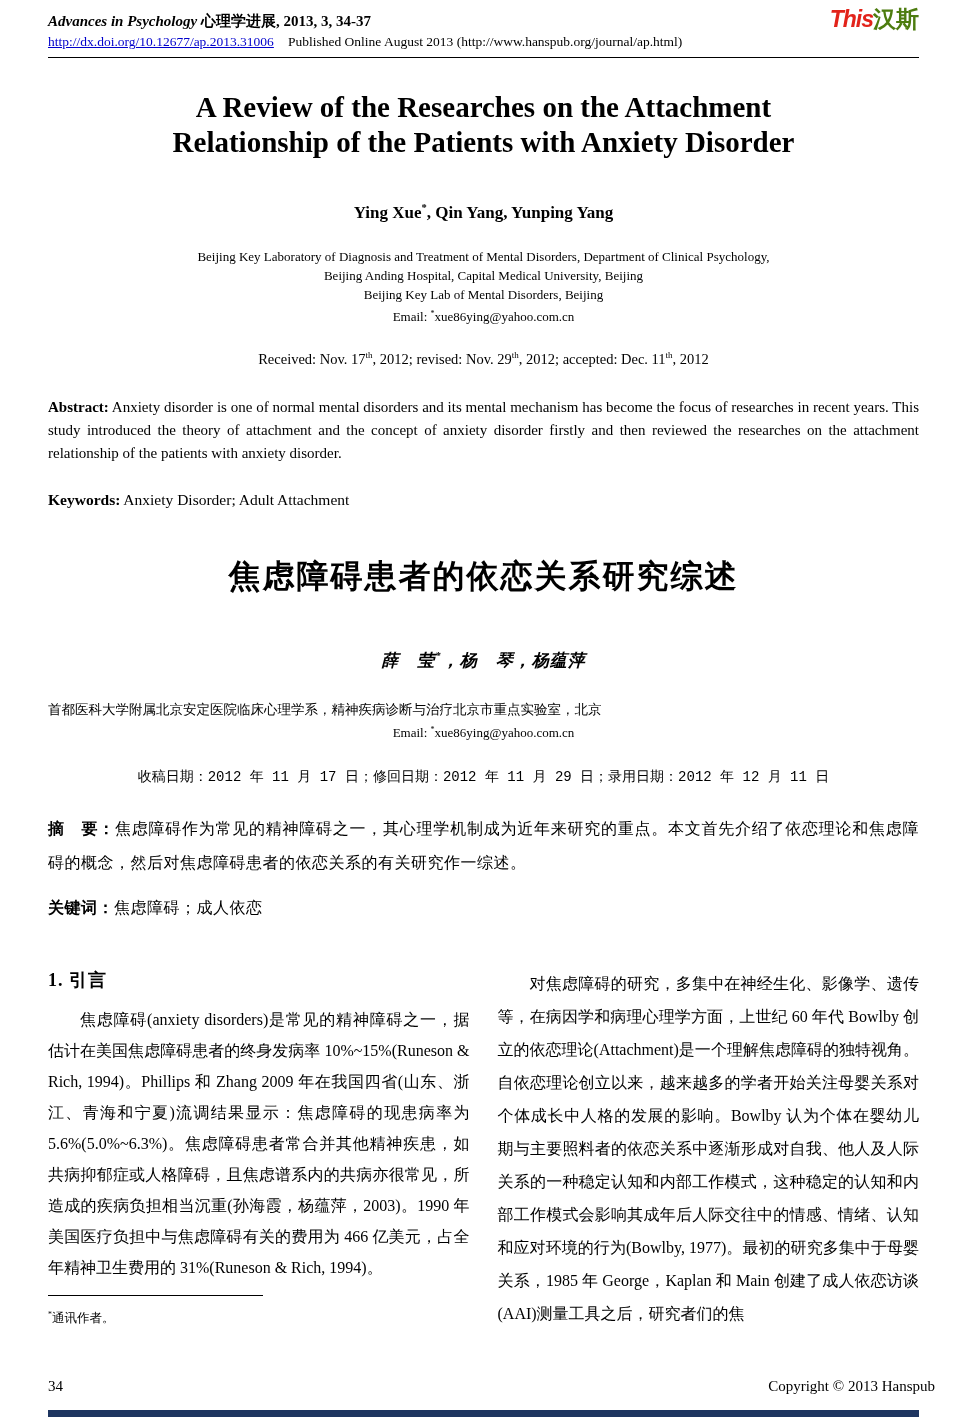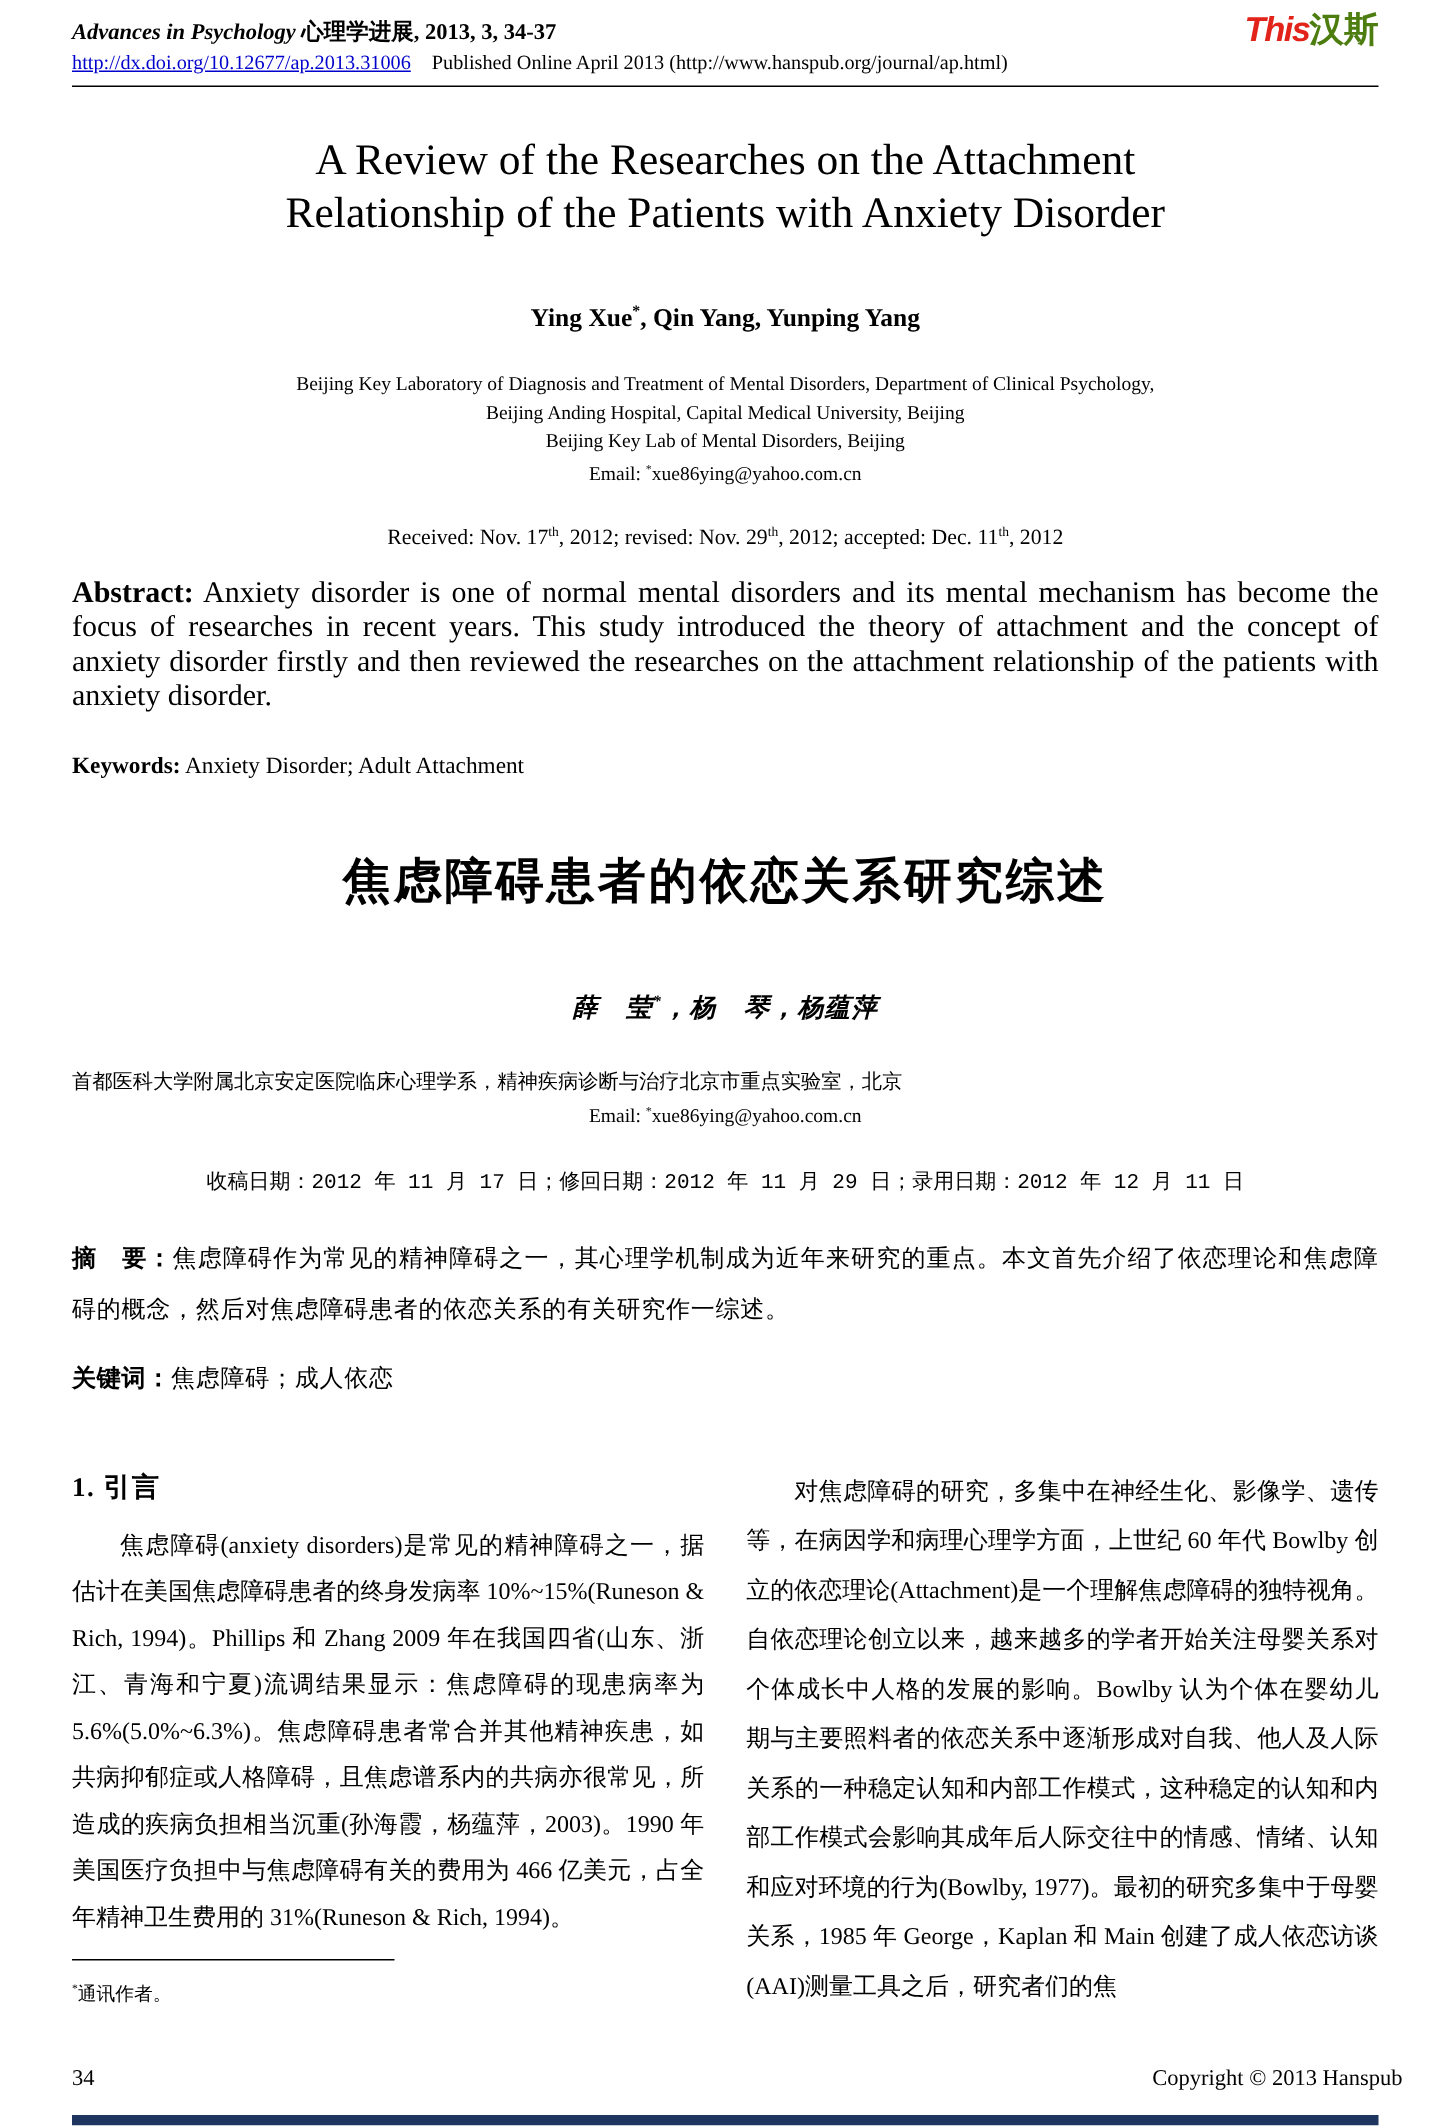--- a/index.html
+++ b/index.html
@@ -19,27 +19,27 @@
   .journal-cn { font-weight: bold; }
   .logo { font-family: "Liberation Sans", "DejaVu Sans", sans-serif; font-size: 23px; font-weight: bold; line-height: 1; }
   .logo-red { color: #e2231a; font-style: italic; letter-spacing: -1px; }
   .logo-black { color: #4d7c0f; font-family: Liberation Serif, serif; }
   .header-row2 { font-size: 13.5px; margin-top: 3px; }
   a.doi-link { color: #0000cc; text-decoration: underline; cursor: pointer; }
   .published { margin-left: 14px; }
   .header-rule { border: none; border-top: 1.6px solid #000; margin-top: 7px; }
 
   
-  .title-en { text-align: center; font-size: 29px; font-weight: normal; line-height: 35px; margin-top: 32px; }
+  .title-en { text-align: center; font-size: 29px; font-weight: bold; line-height: 35px; margin-top: 32px; }
   .authors-en { text-align: center; font-size: 17px; font-weight: bold; margin-top: 42px; }
   .affil { text-align: center; font-size: 13px; line-height: 19px; margin-top: 24px; }
   .email-line { text-align: center; font-size: 13px; line-height: 19px; }
   .dates-en { text-align: center; font-size: 14.5px; margin-top: 24px; }
   sup { font-size: 0.62em; }
-  .abstract-en { font-size: 20px; line-height: 23px; text-align: justify; margin-top: 16px; }
+  .abstract-en { font-size: 15px; line-height: 23px; text-align: justify; margin-top: 28px; }
   .keywords-en { font-size: 15.5px; margin-top: 26px; }
 
   
   .title-cn { text-align: center; font-size: 32px; font-weight: bold; letter-spacing: 2px; margin-top: 46px; }
   .authors-cn { text-align: center; font-size: 17px; font-weight: bold; font-style: italic; letter-spacing: 1px; margin-top: 50px; }
   .affil-cn { text-align: left; font-size: 13.5px; line-height: 20px; margin-top: 28px; }
   .dates-cn { text-align: center; font-size: 14px; margin-top: 26px; font-family: Liberation Mono, monospace; }
   .abstract-cn { font-size: 16px; line-height: 34px; text-align: justify; margin-top: 26px; letter-spacing: 0.5px; }
   .keywords-cn { font-size: 16px; margin-top: 18px; letter-spacing: 0.5px; }
 
@@ -64,21 +64,21 @@
 
   <div class="header-row1">
     <div class="journal-line">
       <span class="journal-en">Advances in Psychology</span><span class="journal-cn"> 心理学进展, 2013, 3, 34-37</span>
     </div>
     <div class="logo">
       <span class="logo-red">This</span><span class="logo-black">汉斯</span>
     </div>
   </div>
   <div class="header-row2">
-    <a class="doi-link">http://dx.doi.org/10.12677/ap.2013.31006</a><span class="published">Published Online April 2013 (http://www.hanspub.org/journal/ap.html)</span>
+    <a class="doi-link">http://dx.doi.org/10.12677/ap.2013.31006</a><span class="published">Published Online August 2013 (http://www.hanspub.org/journal/ap.html)</span>
   </div>
   <hr class="header-rule">
 
   <h1 class="title-en">
     <span>A Review of the Researches on the Attachment</span><br>
     <span>Relationship of the Patients with Anxiety Disorder</span>
   </h1>
 
   <div class="authors-en">
     <span>Ying Xue</span><sup>*</sup><span>, Qin Yang, Yunping Yang</span>

